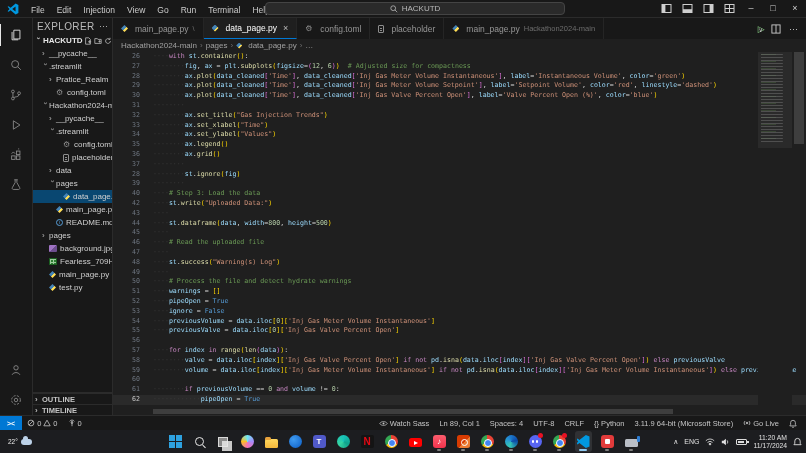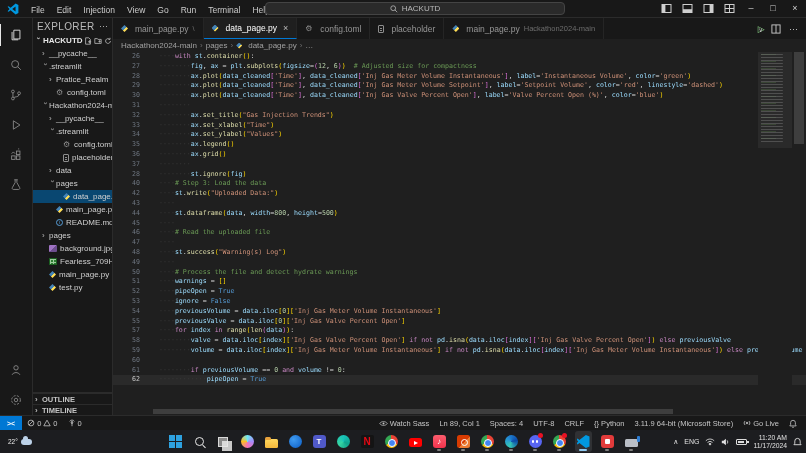--- a/index.html
+++ b/index.html
@@ -72,21 +72,21 @@
   #editor-actions .drop { font-size:6px; margin-left:-6px; }
 
   #breadcrumb { height:13px; display:flex; align-items:center; gap:3px; padding-left:8px;
     font-size:8px; color:#a0a0a0; background:#1f1f1f; }
   #breadcrumb .sep { color:#6d6d6d; font-size:8px; }
   #breadcrumb .ic-py { width:6px; height:6px; }
 
   #codearea { position:relative; flex:1; overflow:hidden; }
   #lines { position:absolute; inset:0 0 0 0; font-family:"DejaVu Sans Mono", monospace;
     font-size:6.6px; line-height:9.8px; }
-  .cline { display:flex; height:9.8px; white-space:pre;gap:6px; }
+  .cline { display:flex; height:9.8px; white-space:pre; }
   .cline.cur { background:#2a2a2a; }
   .lnum { flex:0 0 40px; text-align:right; padding-right:13px; color:#6e7681; }
   .cline.cur .lnum { color:#c6c6c6; }
   .ctext { flex:1; overflow:hidden; }
   .tk-ws{color:#3d3d3d} .tk-kw{color:#C586C0} .tk-v{color:#9CDCFE} .tk-p{color:#d4d4d4}
   .tk-fn{color:#DCDCAA} .tk-s{color:#CE9178} .tk-n{color:#B5CEA8} .tk-c{color:#6A9955}
   .tk-k2{color:#569CD6} .tk-b1{color:#ffd700} .tk-b2{color:#da70d6} .tk-op{color:#d4d4d4} .tk-pr{color:#9CDCFE}
 
   #minimap { position:absolute; top:0; right:14px; width:34px; bottom:0; background:#1f1f1f; }
   #minimap .mcontent { position:absolute; top:2px; left:3px; right:3px; height:88px; opacity:.7;
@@ -436,35 +436,37 @@
           <div class="cline"><span class="lnum">29</span><span class="ctext"><span class="tk-ws">········</span><span class="tk-v">ax</span><span class="tk-p">.</span><span class="tk-fn">plot</span><span class="tk-b1">(</span><span class="tk-v">data_cleaned</span><span class="tk-b2">[</span><span class="tk-s">'Time'</span><span class="tk-b2">]</span><span class="tk-p">, </span><span class="tk-v">data_cleaned</span><span class="tk-b2">[</span><span class="tk-s">'Inj Gas Meter Volume Setpoint'</span><span class="tk-b2">]</span><span class="tk-p">, </span><span class="tk-pr">label</span><span class="tk-op">=</span><span class="tk-s">'Setpoint Volume'</span><span class="tk-p">, </span><span class="tk-pr">color</span><span class="tk-op">=</span><span class="tk-s">'red'</span><span class="tk-p">, </span><span class="tk-pr">linestyle</span><span class="tk-op">=</span><span class="tk-s">'dashed'</span><span class="tk-b1">)</span></span></div>
           <div class="cline"><span class="lnum">30</span><span class="ctext"><span class="tk-ws">········</span><span class="tk-v">ax</span><span class="tk-p">.</span><span class="tk-fn">plot</span><span class="tk-b1">(</span><span class="tk-v">data_cleaned</span><span class="tk-b2">[</span><span class="tk-s">'Time'</span><span class="tk-b2">]</span><span class="tk-p">, </span><span class="tk-v">data_cleaned</span><span class="tk-b2">[</span><span class="tk-s">'Inj Gas Valve Percent Open'</span><span class="tk-b2">]</span><span class="tk-p">, </span><span class="tk-pr">label</span><span class="tk-op">=</span><span class="tk-s">'Valve Percent Open (%)'</span><span class="tk-p">, </span><span class="tk-pr">color</span><span class="tk-op">=</span><span class="tk-s">'blue'</span><span class="tk-b1">)</span></span></div>
           <div class="cline"><span class="lnum">31</span><span class="ctext"><span class="tk-ws">········</span></span></div>
           <div class="cline"><span class="lnum">32</span><span class="ctext"><span class="tk-ws">········</span><span class="tk-v">ax</span><span class="tk-p">.</span><span class="tk-fn">set_title</span><span class="tk-b1">(</span><span class="tk-s">"Gas Injection Trends"</span><span class="tk-b1">)</span></span></div>
           <div class="cline"><span class="lnum">33</span><span class="ctext"><span class="tk-ws">········</span><span class="tk-v">ax</span><span class="tk-p">.</span><span class="tk-fn">set_xlabel</span><span class="tk-b1">(</span><span class="tk-s">"Time"</span><span class="tk-b1">)</span></span></div>
           <div class="cline"><span class="lnum">34</span><span class="ctext"><span class="tk-ws">········</span><span class="tk-v">ax</span><span class="tk-p">.</span><span class="tk-fn">set_ylabel</span><span class="tk-b1">(</span><span class="tk-s">"Values"</span><span class="tk-b1">)</span></span></div>
           <div class="cline"><span class="lnum">35</span><span class="ctext"><span class="tk-ws">········</span><span class="tk-v">ax</span><span class="tk-p">.</span><span class="tk-fn">legend</span><span class="tk-b1">()</span></span></div>
           <div class="cline"><span class="lnum">36</span><span class="ctext"><span class="tk-ws">········</span><span class="tk-v">ax</span><span class="tk-p">.</span><span class="tk-fn">grid</span><span class="tk-b1">()</span></span></div>
           <div class="cline"><span class="lnum">37</span><span class="ctext"><span class="tk-ws">········</span></span></div>
           <div class="cline"><span class="lnum">28</span><span class="ctext"><span class="tk-ws">········</span><span class="tk-v">st</span><span class="tk-p">.</span><span class="tk-fn">ignore</span><span class="tk-b1">(</span><span class="tk-v">fig</span><span class="tk-b1">)</span></span></div>
+          <div class="cline"><span class="lnum">39</span><span class="ctext"><span class="tk-ws">········</span></span></div>
           <div class="cline"><span class="lnum">40</span><span class="ctext"><span class="tk-ws">····</span><span class="tk-c"># Step 3: Load the data</span></span></div>
           <div class="cline"><span class="lnum">42</span><span class="ctext"><span class="tk-ws">····</span><span class="tk-v">st</span><span class="tk-p">.</span><span class="tk-fn">write</span><span class="tk-b1">(</span><span class="tk-s">"Uploaded Data:"</span><span class="tk-b1">)</span></span></div>
           <div class="cline"><span class="lnum">43</span><span class="ctext"><span class="tk-ws">····</span></span></div>
           <div class="cline"><span class="lnum">44</span><span class="ctext"><span class="tk-ws">····</span><span class="tk-v">st</span><span class="tk-p">.</span><span class="tk-fn">dataframe</span><span class="tk-b1">(</span><span class="tk-v">data</span><span class="tk-p">, </span><span class="tk-pr">width</span><span class="tk-op">=</span><span class="tk-n">800</span><span class="tk-p">, </span><span class="tk-pr">height</span><span class="tk-op">=</span><span class="tk-n">500</span><span class="tk-b1">)</span></span></div>
           <div class="cline"><span class="lnum">45</span><span class="ctext"><span class="tk-ws">····</span></span></div>
           <div class="cline"><span class="lnum">46</span><span class="ctext"><span class="tk-ws">····</span><span class="tk-c"># Read the uploaded file</span></span></div>
           <div class="cline"><span class="lnum">47</span><span class="ctext"><span class="tk-ws">····</span></span></div>
           <div class="cline"><span class="lnum">48</span><span class="ctext"><span class="tk-ws">····</span><span class="tk-v">st</span><span class="tk-p">.</span><span class="tk-fn">success</span><span class="tk-b1">(</span><span class="tk-s">"Warning(s) Log"</span><span class="tk-b1">)</span></span></div>
           <div class="cline"><span class="lnum">49</span><span class="ctext"><span class="tk-ws">····</span></span></div>
           <div class="cline"><span class="lnum">50</span><span class="ctext"><span class="tk-ws">····</span><span class="tk-c"># Process the file and detect hydrate warnings</span></span></div>
           <div class="cline"><span class="lnum">51</span><span class="ctext"><span class="tk-ws">····</span><span class="tk-v">warnings</span><span class="tk-op"> = </span><span class="tk-b1">[]</span></span></div>
           <div class="cline"><span class="lnum">52</span><span class="ctext"><span class="tk-ws">····</span><span class="tk-v">pipeOpen</span><span class="tk-op"> = </span><span class="tk-k2">True</span></span></div>
           <div class="cline"><span class="lnum">53</span><span class="ctext"><span class="tk-ws">····</span><span class="tk-v">ignore</span><span class="tk-op"> = </span><span class="tk-k2">False</span></span></div>
           <div class="cline"><span class="lnum">54</span><span class="ctext"><span class="tk-ws">····</span><span class="tk-v">previousVolume</span><span class="tk-op"> = </span><span class="tk-v">data</span><span class="tk-p">.</span><span class="tk-v">iloc</span><span class="tk-b1">[</span><span class="tk-n">0</span><span class="tk-b1">]</span><span class="tk-b1">[</span><span class="tk-s">'Inj Gas Meter Volume Instantaneous'</span><span class="tk-b1">]</span></span></div>
           <div class="cline"><span class="lnum">55</span><span class="ctext"><span class="tk-ws">····</span><span class="tk-v">previousValve</span><span class="tk-op"> = </span><span class="tk-v">data</span><span class="tk-p">.</span><span class="tk-v">iloc</span><span class="tk-b1">[</span><span class="tk-n">0</span><span class="tk-b1">]</span><span class="tk-b1">[</span><span class="tk-s">'Inj Gas Valve Percent Open'</span><span class="tk-b1">]</span></span></div>
+          <div class="cline"><span class="lnum">56</span><span class="ctext"></span></div>
           <div class="cline"><span class="lnum">57</span><span class="ctext"><span class="tk-ws">····</span><span class="tk-kw">for</span><span class="tk-p"> </span><span class="tk-v">index</span><span class="tk-p"> </span><span class="tk-kw">in</span><span class="tk-p"> </span><span class="tk-fn">range</span><span class="tk-b1">(</span><span class="tk-fn">len</span><span class="tk-b2">(</span><span class="tk-v">data</span><span class="tk-b2">)</span><span class="tk-b1">)</span><span class="tk-p">:</span></span></div>
           <div class="cline"><span class="lnum">58</span><span class="ctext"><span class="tk-ws">········</span><span class="tk-v">valve</span><span class="tk-op"> = </span><span class="tk-v">data</span><span class="tk-p">.</span><span class="tk-v">iloc</span><span class="tk-b1">[</span><span class="tk-v">index</span><span class="tk-b1">]</span><span class="tk-b1">[</span><span class="tk-s">'Inj Gas Valve Percent Open'</span><span class="tk-b1">]</span><span class="tk-kw"> if </span><span class="tk-kw">not</span><span class="tk-p"> </span><span class="tk-v">pd</span><span class="tk-p">.</span><span class="tk-fn">isna</span><span class="tk-b1">(</span><span class="tk-v">data</span><span class="tk-p">.</span><span class="tk-v">iloc</span><span class="tk-b2">[</span><span class="tk-v">index</span><span class="tk-b2">]</span><span class="tk-b2">[</span><span class="tk-s">'Inj Gas Valve Percent Open'</span><span class="tk-b2">]</span><span class="tk-b1">)</span><span class="tk-kw"> else </span><span class="tk-v">previousValve</span></span></div>
           <div class="cline"><span class="lnum">59</span><span class="ctext"><span class="tk-ws">········</span><span class="tk-v">volume</span><span class="tk-op"> = </span><span class="tk-v">data</span><span class="tk-p">.</span><span class="tk-v">iloc</span><span class="tk-b1">[</span><span class="tk-v">index</span><span class="tk-b1">]</span><span class="tk-b1">[</span><span class="tk-s">'Inj Gas Meter Volume Instantaneous'</span><span class="tk-b1">]</span><span class="tk-kw"> if </span><span class="tk-kw">not</span><span class="tk-p"> </span><span class="tk-v">pd</span><span class="tk-p">.</span><span class="tk-fn">isna</span><span class="tk-b1">(</span><span class="tk-v">data</span><span class="tk-p">.</span><span class="tk-v">iloc</span><span class="tk-b2">[</span><span class="tk-v">index</span><span class="tk-b2">]</span><span class="tk-b2">[</span><span class="tk-s">'Inj Gas Meter Volume Instantaneous'</span><span class="tk-b2">]</span><span class="tk-b1">)</span><span class="tk-kw"> else </span><span class="tk-v">previousVolume</span></span></div>
           <div class="cline"><span class="lnum">60</span><span class="ctext"></span></div>
           <div class="cline"><span class="lnum">61</span><span class="ctext"><span class="tk-ws">········</span><span class="tk-kw">if</span><span class="tk-p"> </span><span class="tk-v">previousVolume</span><span class="tk-op"> == </span><span class="tk-n">0</span><span class="tk-kw"> and </span><span class="tk-v">volume</span><span class="tk-op"> != </span><span class="tk-n">0</span><span class="tk-p">:</span></span></div>
           <div class="cline cur"><span class="lnum">62</span><span class="ctext"><span class="tk-ws">············</span><span class="tk-v">pipeOpen</span><span class="tk-op"> = </span><span class="tk-k2">True</span></span></div>
         </div>
       <div id="minimap">
           <div class="mslider"></div>
           <div class="mcontent"></div>

